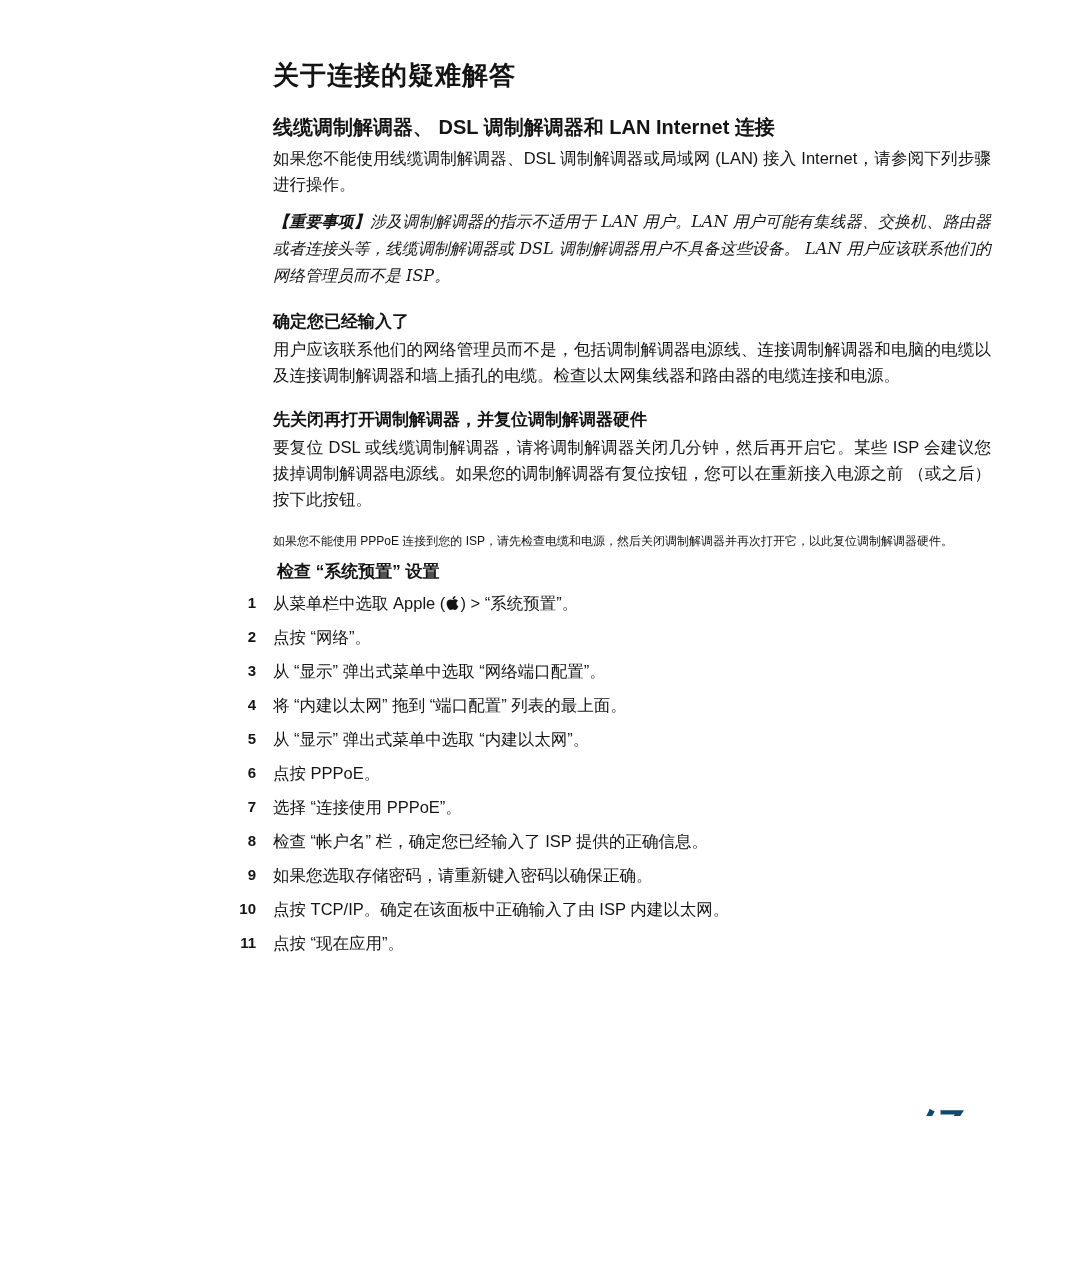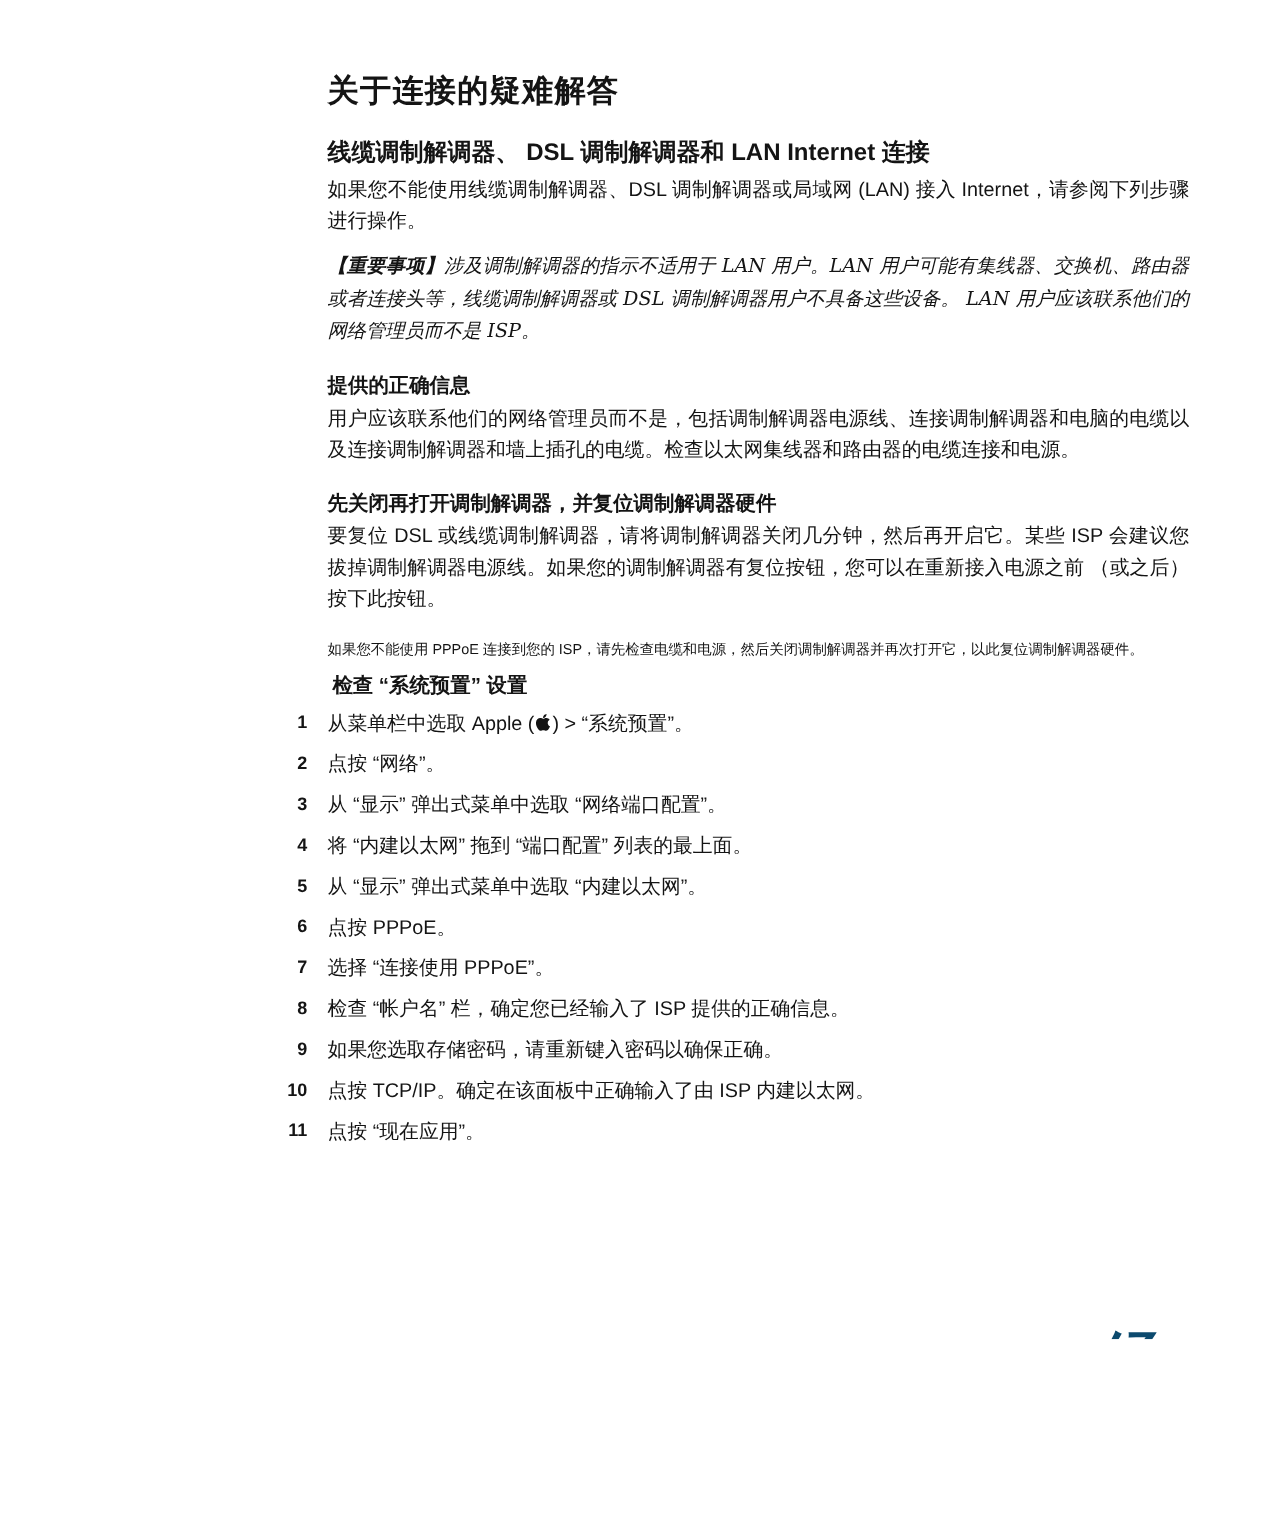--- a/index.html
+++ b/index.html
@@ -106,21 +106,21 @@
 <div class="page">
   <div class="content">
 
     <h1 class="page-title">关于连接的疑难解答</h1>
 
     <h2 class="section-heading">线缆调制解调器、 DSL 调制解调器和 LAN Internet 连接</h2>
     <p class="body">如果您不能使用线缆调制解调器、DSL 调制解调器或局域网 (LAN) 接入 Internet，请参阅下列步骤进行操作。</p>
 
     <p class="note"><span class="note-label">【重要事项】</span><span>涉及调制解调器的指示不适用于 LAN 用户。LAN 用户可能有集线器、交换机、路由器或者连接头等，线缆调制解调器或 DSL 调制解调器用户不具备这些设备。 LAN 用户应该联系他们的网络管理员而不是 ISP。</span></p>
 
-    <h3 class="sub-heading">提供的正确信息</h3>
+    <h3 class="sub-heading">确定您已经输入了</h3>
     <p class="body3">用户应该联系他们的网络管理员而不是，包括调制解调器电源线、连接调制解调器和电脑的电缆以及连接调制解调器和墙上插孔的电缆。检查以太网集线器和路由器的电缆连接和电源。</p>
 
     <h3 class="sub-heading">先关闭再打开调制解调器，并复位调制解调器硬件</h3>
     <p class="body3" style="margin-bottom:16px;">要复位 DSL 或线缆调制解调器，请将调制解调器关闭几分钟，然后再开启它。某些 ISP 会建议您拔掉调制解调器电源线。如果您的调制解调器有复位按钮，您可以在重新接入电源之前 （或之后）按下此按钮。</p>
 
     <p class="pppoe-body">如果您不能使用 PPPoE 连接到您的 ISP，请先检查电缆和电源，然后关闭调制解调器并再次打开它，以此复位调制解调器硬件。</p>
 
     <h3 class="steps-heading">检查 “系统预置” 设置</h3>
 
     <ol class="steps">

